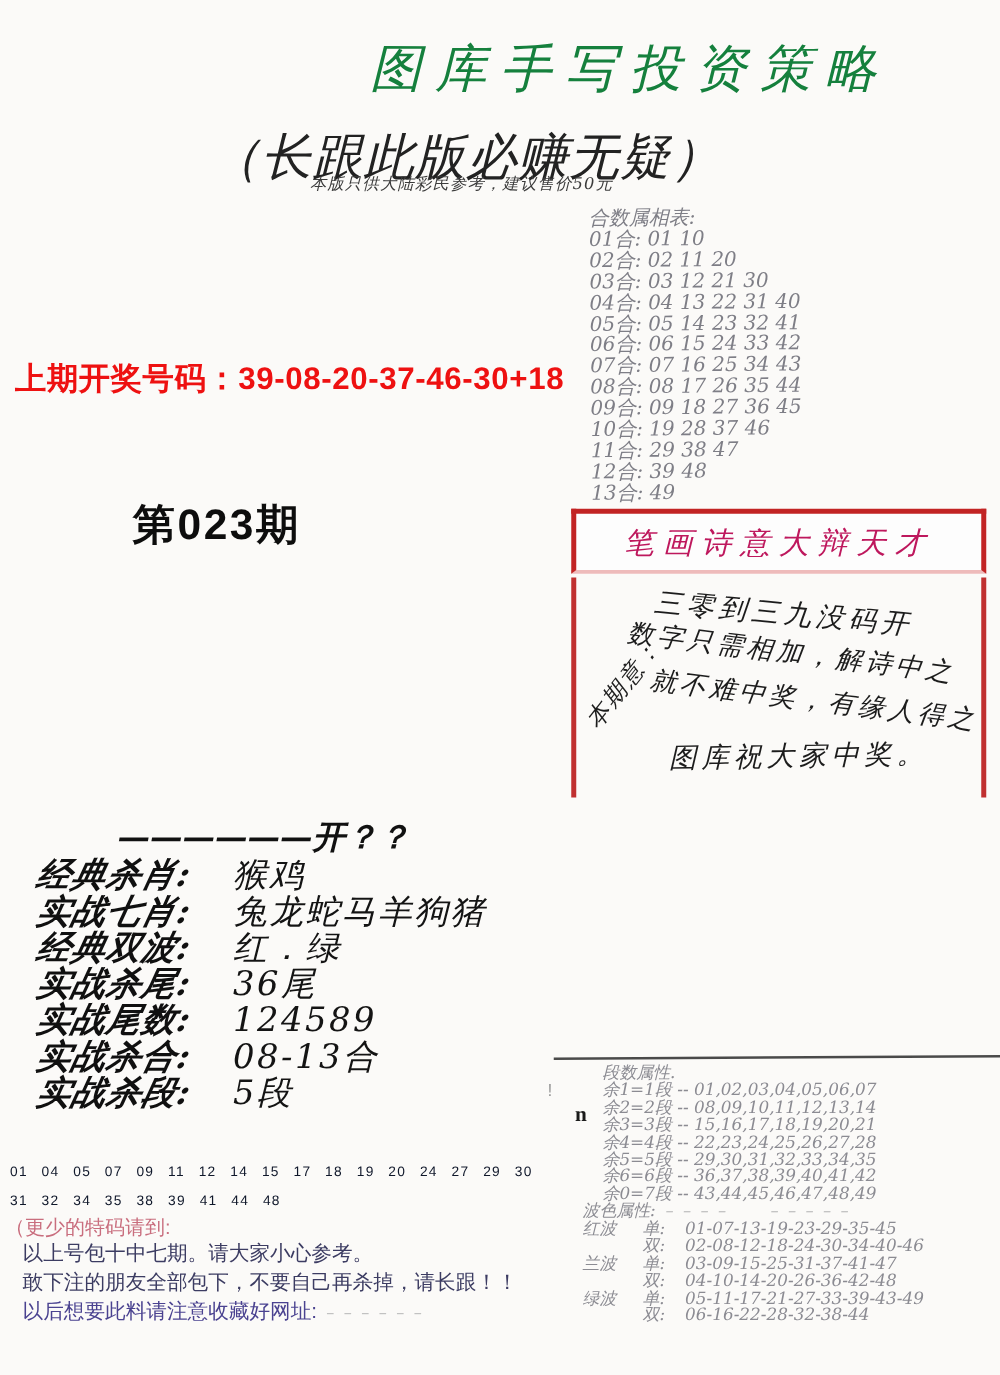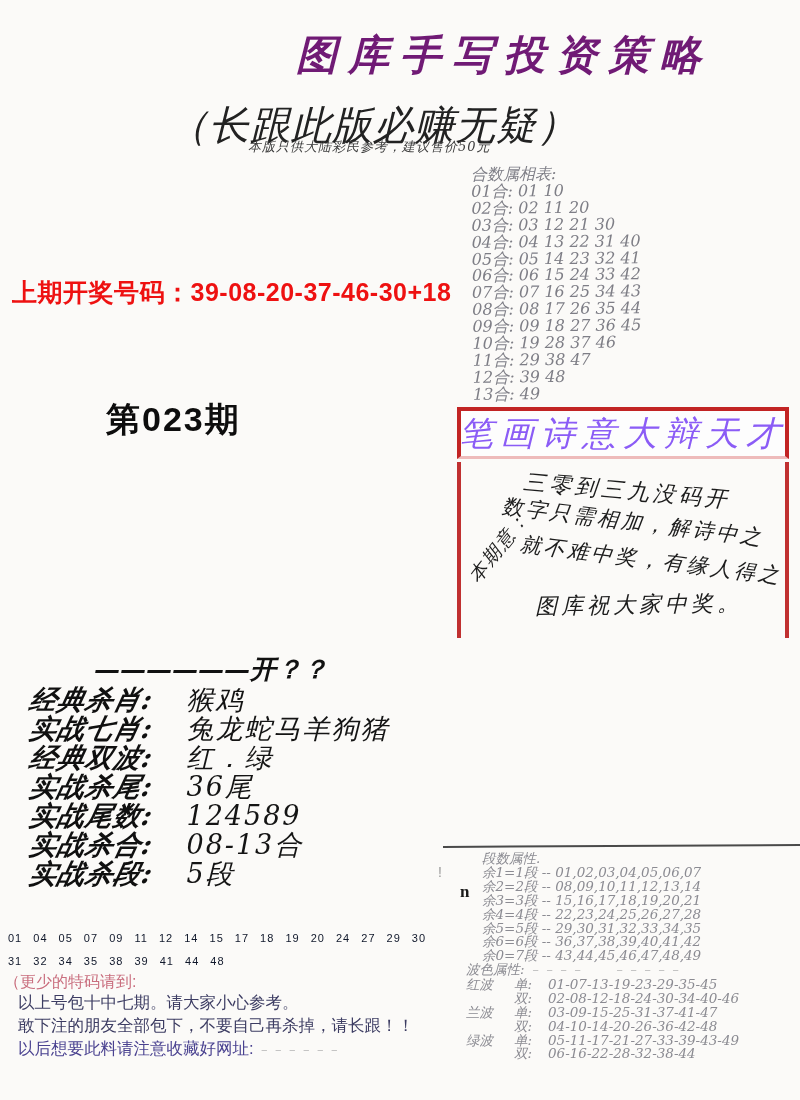--- a/index.html
+++ b/index.html
@@ -6,42 +6,42 @@
   body { background:#e8e8e8; font-family:"Liberation Sans", sans-serif; }
   .page {
     position:relative; width:800px; height:1100px; margin:0 auto;
     background:#fbfaf8; overflow:hidden;
   }
   .hand { font-family:"DejaVu Serif", serif; font-style:italic; }
   .abs { position:absolute; }
 
   
   .main-title { left:296px; top:28px; font-size:41px; letter-spacing:11px;
-    color:#701a75; font-weight:700; white-space:nowrap; }
+    color:#15803d; font-weight:400; white-space:nowrap; }
   .sub-title { left:168px; top:98px; font-size:40px; letter-spacing:1px;
     color:#222; white-space:nowrap; }
   .small-note { left:248px; top:138px; font-size:13px; color:#3c3c3c; letter-spacing:1px; }
 
   
   .sum-table { left:472px; top:166px; font-size:16px; line-height:16.9px;
     color:#7e7e86; white-space:nowrap; transform:rotate(-0.5deg); }
 
   
-  .last-draw { left:12px; top:276px; font-size:25px; font-weight:bold;
+  .last-draw { left:12px; top:286px; font-size:25px; font-weight:bold;
     color:#ee1111; white-space:nowrap; letter-spacing:0.5px; }
 
   
   .issue-no { left:106px; top:397px; font-size:34px; font-weight:900; color:#0d0d0d;
     letter-spacing:2px; }
 
   
   .poem-title-box { left:457px; top:407px; width:332px; height:52px;
     border:4px solid #c22424; border-bottom:3px solid #eebbbb;
     display:flex; align-items:center; justify-content:center; background:#fdfdfd; }
-  .poem-title { color:#8b5cf6; font-size:34px; letter-spacing:7px; white-space:nowrap; }
+  .poem-title { color:#be185d; font-size:24px; letter-spacing:7px; white-space:nowrap; }
   .poem-box { left:457px; top:462px; width:332px; height:176px;
     border-left:4px solid #c03030; border-right:4px solid #c03030; }
   .poem-box span { position:absolute; color:#1c1c1c; white-space:nowrap; }
   .poem-l1 { left:62px; top:14px; font-size:22px; letter-spacing:4px; transform:rotate(5deg); }
   .poem-l2 { left:40px; top:46px; font-size:21px; letter-spacing:3px; transform:rotate(7deg); }
   .poem-prefix { left:-4px; top:72px; font-size:19px; transform:rotate(-52deg); letter-spacing:2px; }
   .poem-l3 { left:58px; top:84px; font-size:21px; letter-spacing:3px; transform:rotate(7deg); }
   .poem-l4 { left:74px; top:128px; font-size:22px; letter-spacing:4px; transform:rotate(-1deg); }
 
   

